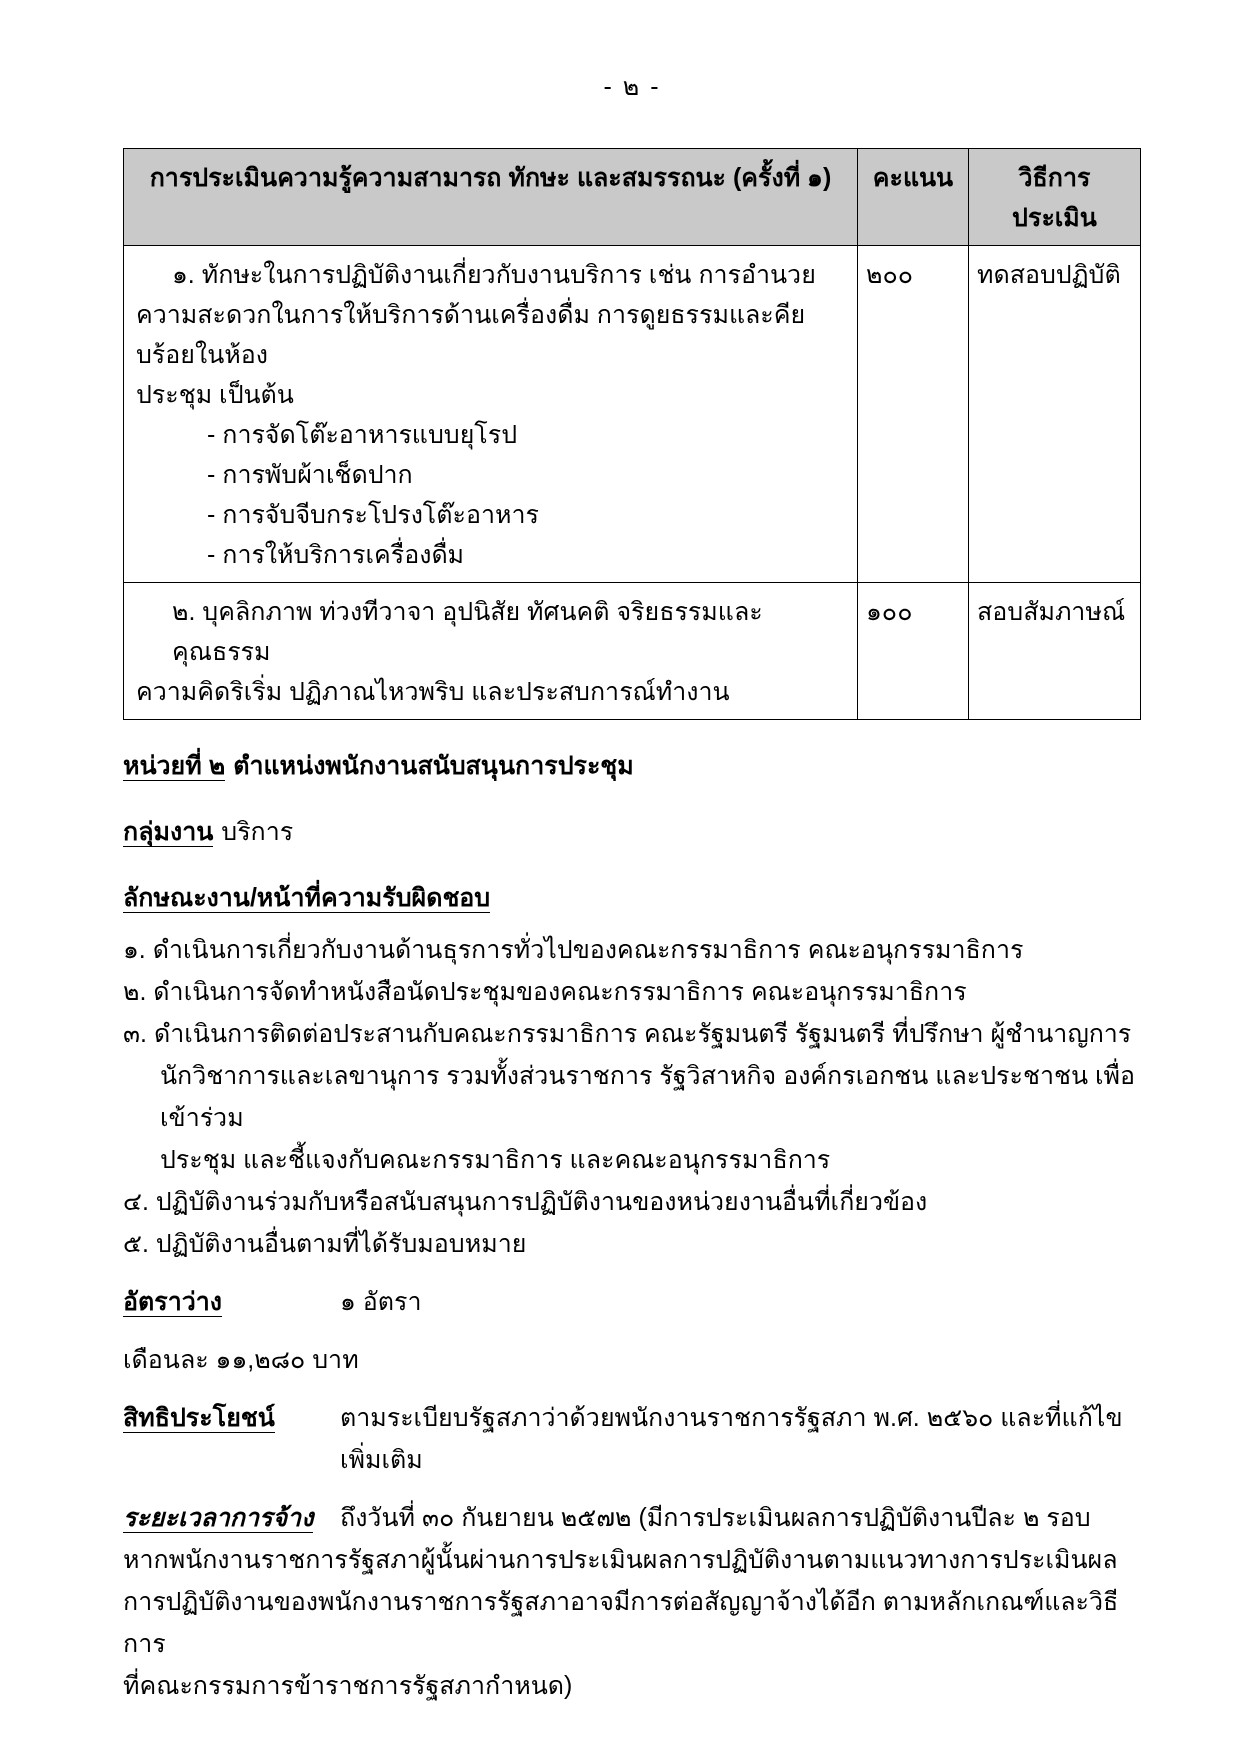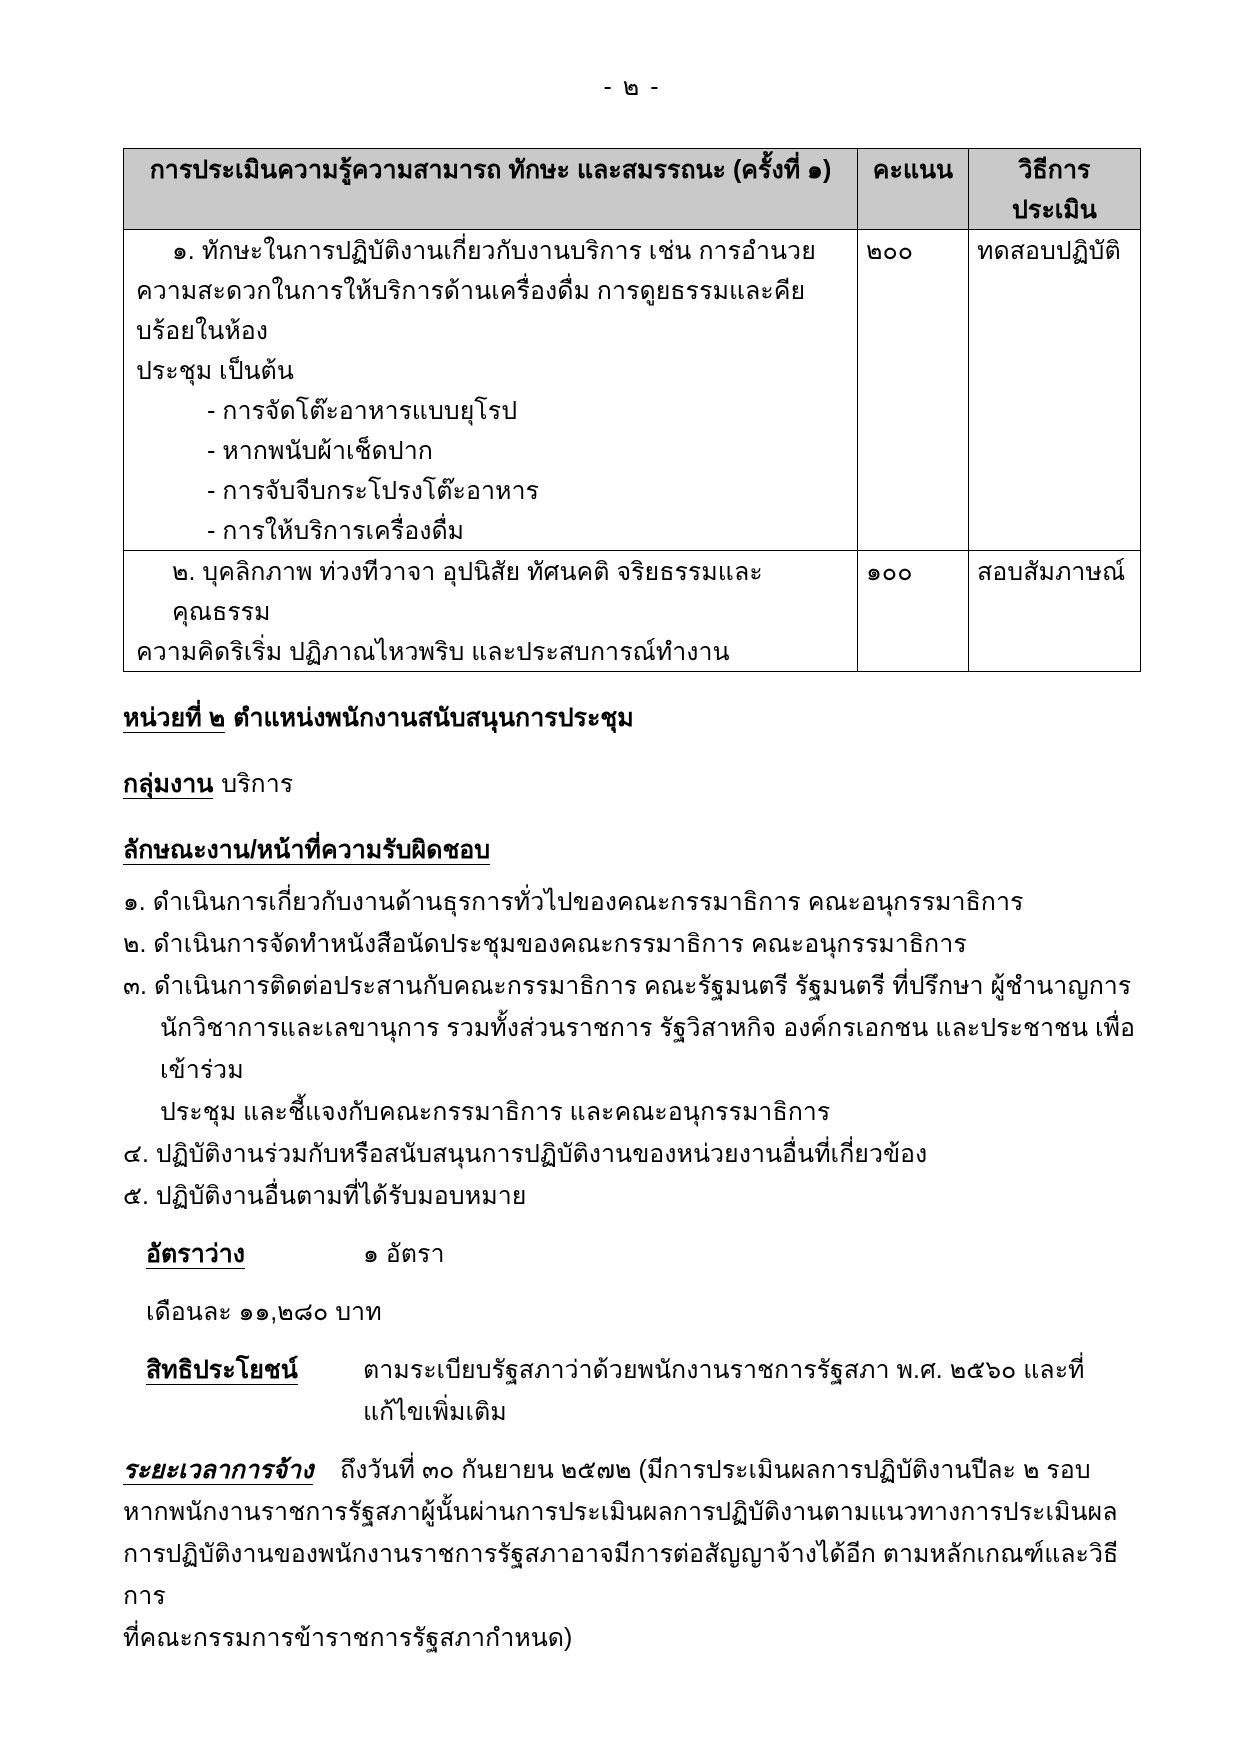--- a/index.html
+++ b/index.html
@@ -25,21 +25,21 @@
   }
   
   table.assessment{
     border-collapse:collapse;
     width:1017px;
     table-layout:fixed;
     font-size:25px;
   }
   table.assessment td,table.assessment th{
     border:1.5px solid #000;
-    padding:0 8px;
+    padding:8px 8px;
     vertical-align:top;
     line-height:40px;
   }
   table.assessment th{
     background:#c9c9c9;
     font-weight:bold;
     text-align:center;
     height:40px;
   }
   col.c-item{width:734px;}
@@ -50,21 +50,21 @@
   .cell-item .item-line2{padding-left:4px;}
   .cell-center{text-align:left;}
   
   .doc-body{font-size:25px;line-height:42px;}
   .heading-row{margin-top:24px;font-weight:bold;}
   .u{border-bottom:1.8px solid #000;padding-bottom:1px;}
   .after-label{padding-left:8px;}
   .duties{margin-top:10px;}
   .duty-line{padding-left:0;}
   .duty-line.cont{padding-left:37px;}
-  .detail-row{display:flex;margin-top:16px;margin-left:23px;}
+  .detail-row{display:flex;margin-top:16px;}
   .detail-label{width:217px;flex:0 0 217px;font-weight:bold;}
   .detail-value{flex:1;}
   .duration-block{margin-top:16px;}
   .duration-first{display:flex;}
   .duration-first .detail-label{width:217px;flex:0 0 217px;font-style:italic;}
   .plain-line{padding-left:0;}
 </style>
 </head>
 <body>
 
@@ -83,21 +83,21 @@
         <th>การประเมินความรู้ความสามารถ ทักษะ และสมรรถนะ (ครั้งที่ ๑)</th>
         <th>คะแนน</th>
         <th>วิธีการประเมิน</th>
       </tr>
       <tr>
         <td class="cell-item">
           <div class="first-line">๑. ทักษะในการปฏิบัติงานเกี่ยวกับงานบริการ เช่น การอำนวย</div>
           <div class="item-line2">ความสะดวกในการให้บริการด้านเครื่องดื่ม การดูยธรรมและคียบร้อยในห้อง</div>
           <div class="item-line2">ประชุม เป็นต้น</div>
           <div class="sub-item">- การจัดโต๊ะอาหารแบบยุโรป</div>
-          <div class="sub-item">- หากพนับผ้าเช็ดปาก</div>
+          <div class="sub-item">- การพับผ้าเช็ดปาก</div>
           <div class="sub-item">- การจับจีบกระโปรงโต๊ะอาหาร</div>
           <div class="sub-item">- การให้บริการเครื่องดื่ม</div>
         </td>
         <td class="cell-center">๒๐๐</td>
         <td class="cell-center">ทดสอบปฏิบัติ</td>
       </tr>
       <tr>
         <td class="cell-item">
           <div class="first-line">๒. บุคลิกภาพ ท่วงทีวาจา อุปนิสัย ทัศนคติ จริยธรรมและคุณธรรม</div>
           <div class="item-line2">ความคิดริเริ่ม ปฏิภาณไหวพริบ และประสบการณ์ทำงาน</div>

